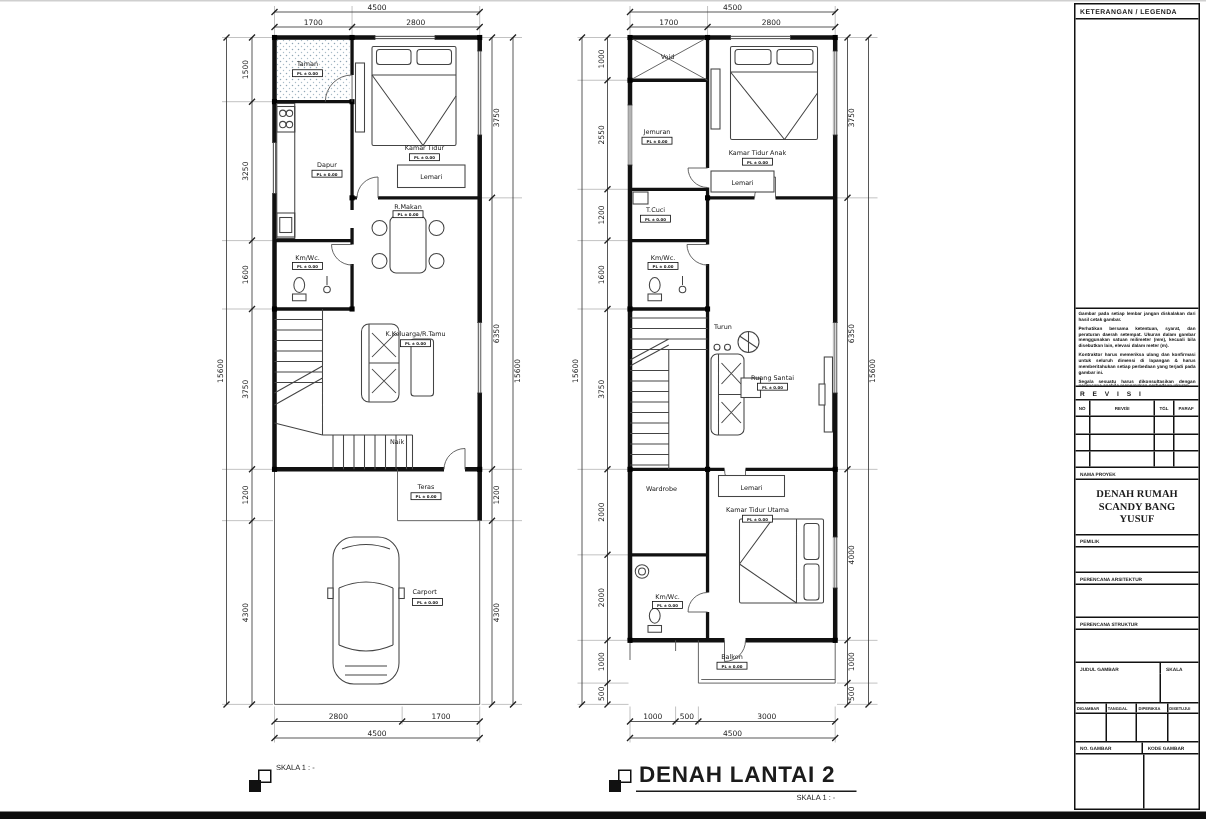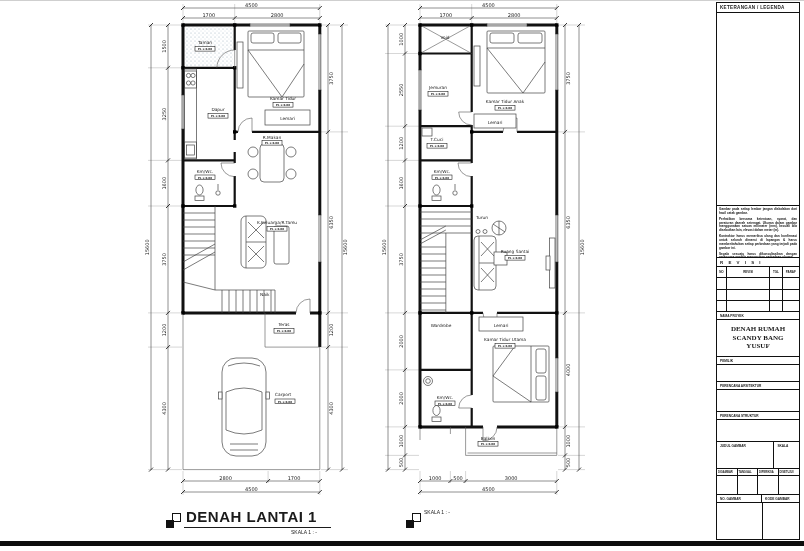--- a/index.html
+++ b/index.html
@@ -436,31 +436,31 @@
         <text class="ev" text-anchor="middle" x="113" y="445">PL ± 0.00</text>
       </g>
   </svg>
 
   <div class="ftitle" style="left:166px;top:508px;">
     <div class="fticon">
       <span class="sq-o"></span>
         <span class="sq-f"></span>
     </div>
     <div>
-      <div class="fttext"><span class="tl">DENAH LANTAI 1</span></div>
       <div class="ftscale">SKALA 1 : -</div>
     </div>
   </div>
 
   <div class="ftitle" style="left:406px;top:508px;">
     <div class="fticon">
       <span class="sq-o"></span>
         <span class="sq-f"></span>
     </div>
     <div>
+      <div class="fttext"><span class="tl">DENAH LANTAI 2</span></div>
       <div class="ftscale">SKALA 1 : -</div>
     </div>
   </div>
 
   <div class="tb">
     <div class="sec hdr">KETERANGAN / LEGENDA</div>
     <div class="sec legend"></div>
     <div class="sec notes">
       <div class="note">Gambar pada setiap lembar jangan diskalakan dari hasil cetak gambar.</div>
       <div class="note">Perhatikan bersama ketentuan, syarat, dan peraturan daerah setempat. Ukuran dalam gambar menggunakan satuan milimeter (mm), kecuali bila disebutkan lain, elevasi dalam meter (m).</div>

